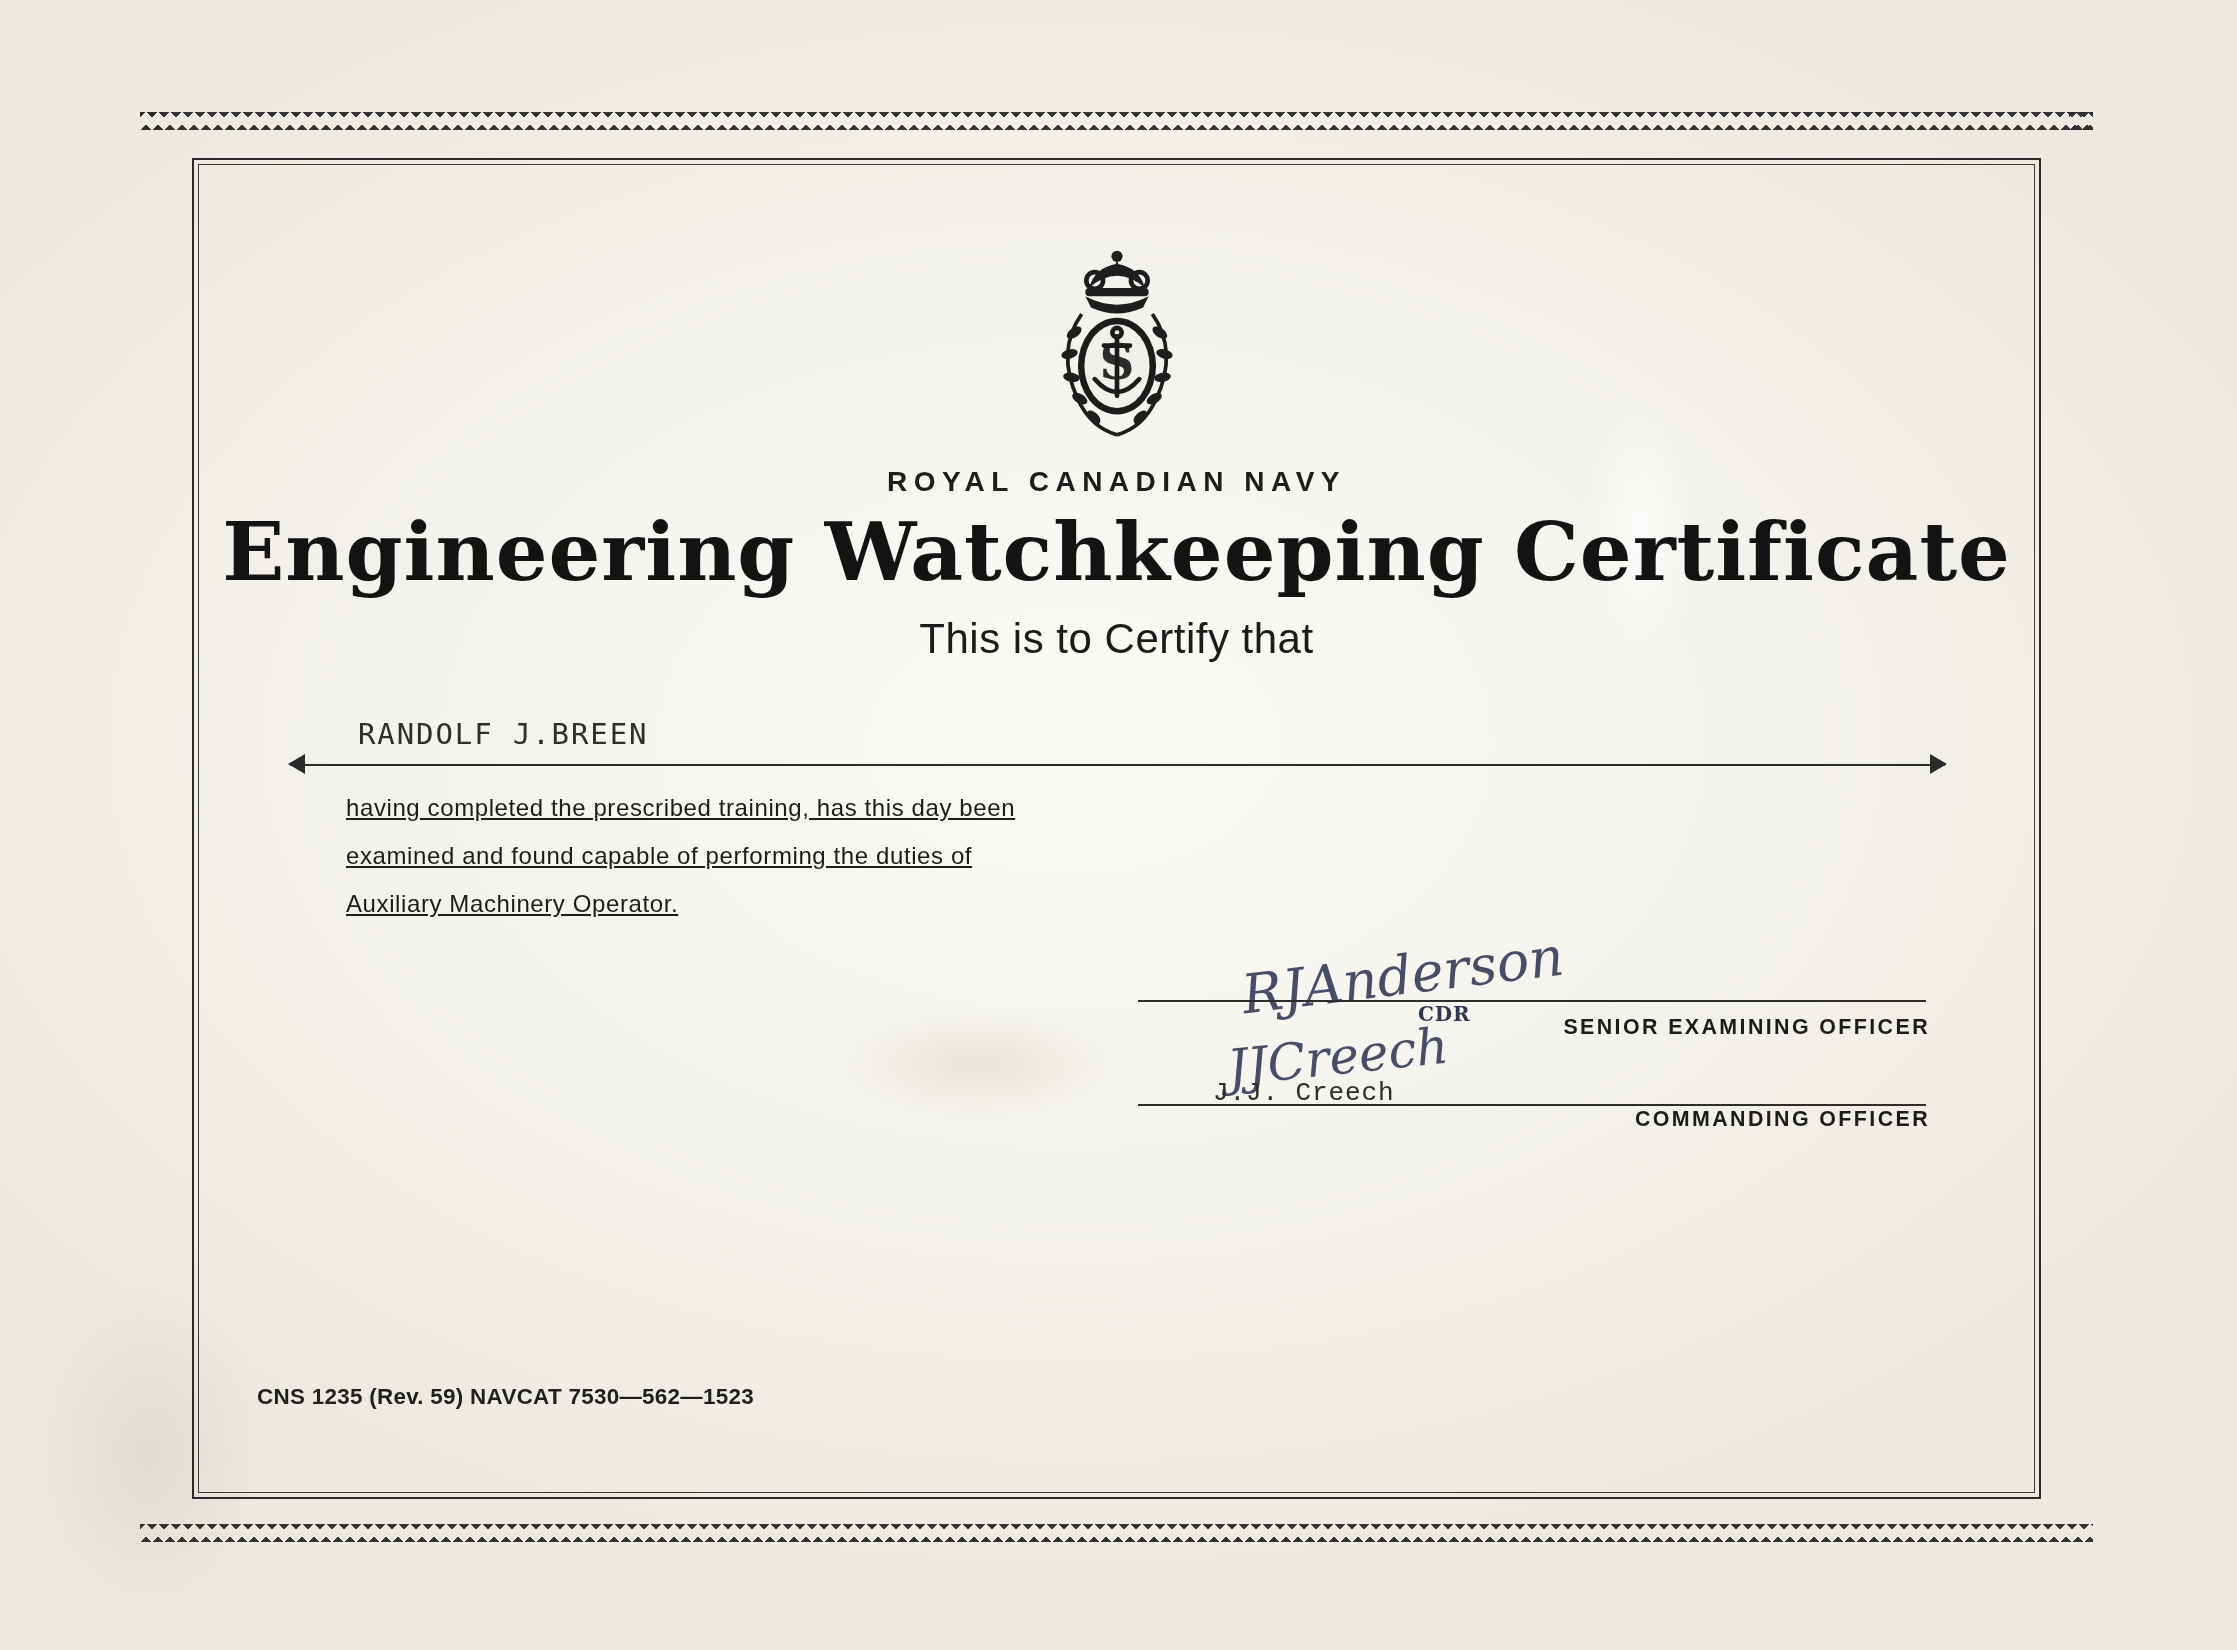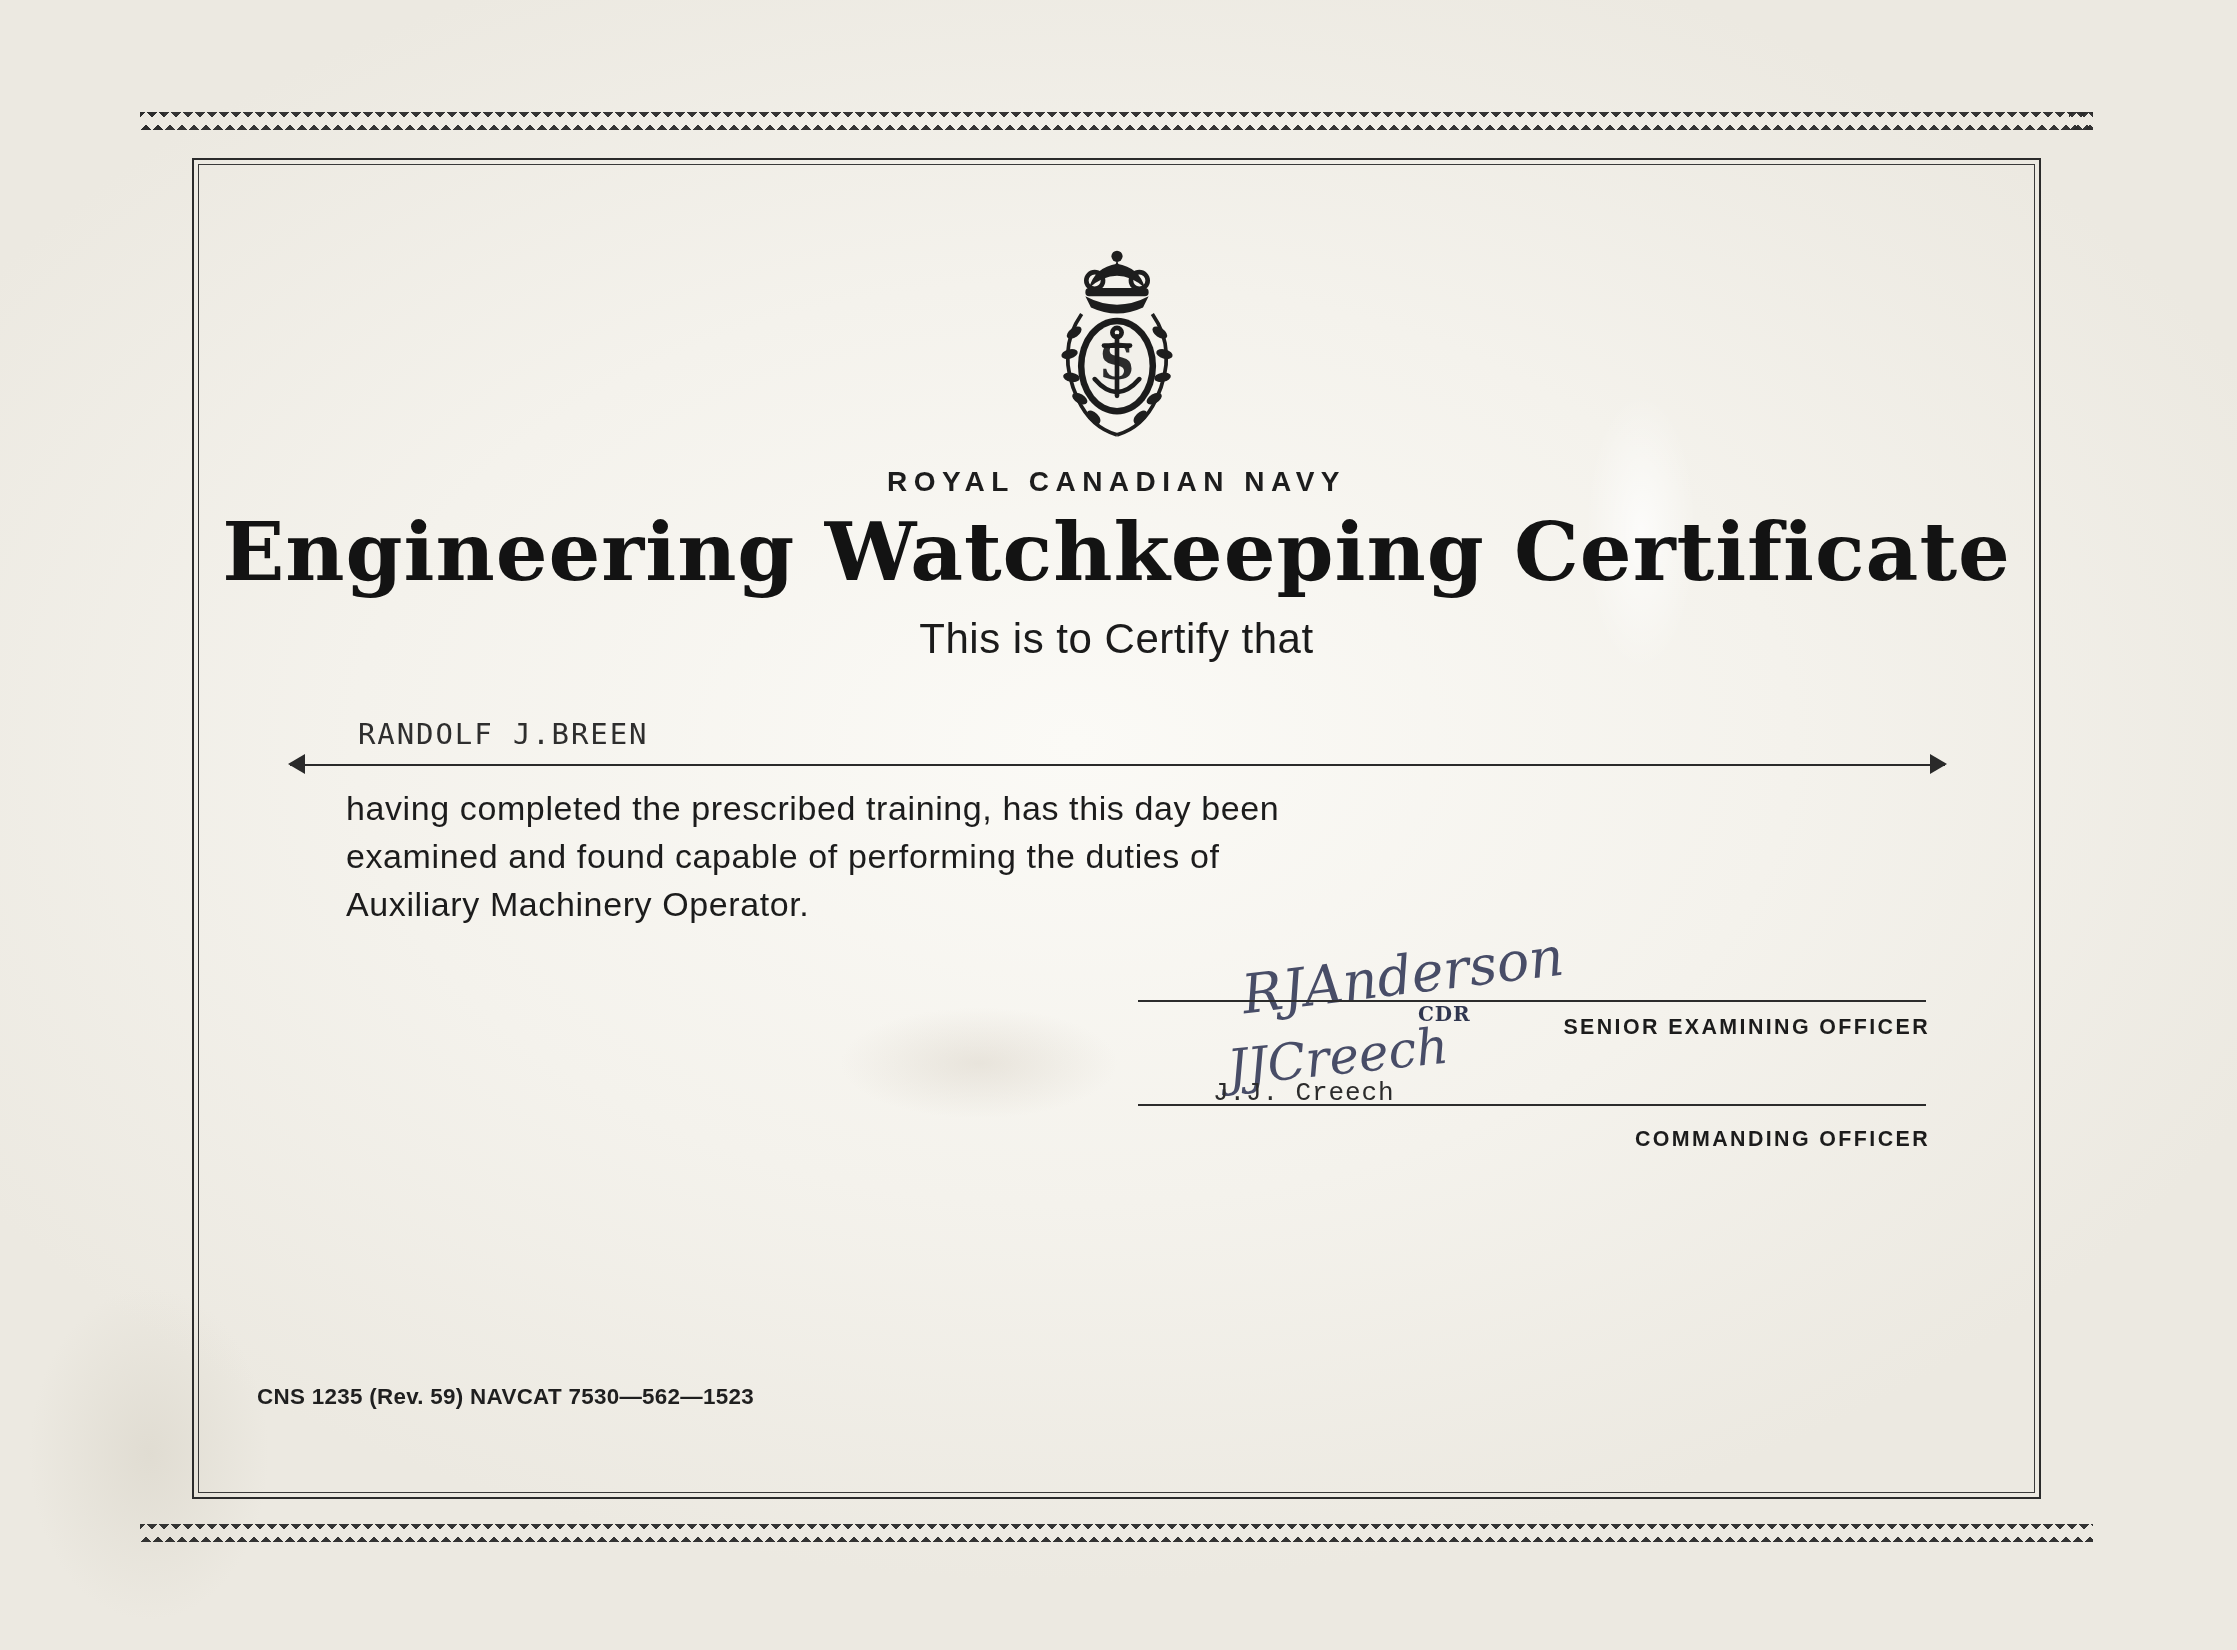--- a/index.html
+++ b/index.html
@@ -166,24 +166,25 @@
     letter-spacing: 1.9px;
     color: #2e2e2e;
   }
 
   #body-text {
     position: absolute;
     left: 154px;
     top: 626px;
     width: 1585px;
     font-family: "Liberation Sans", sans-serif;
-    font-size: 34px;
+    font-size: 24px;
     line-height: 48px;
     color: #1c1c1c;
     letter-spacing: 0.6px;
+    text-decoration: underline;
   }
   #body-text div { white-space: nowrap; }
 
   
   #fields {
     position: absolute;
     left: 93px;
     top: 797px;
     width: 671px;
   }
@@ -238,21 +239,21 @@
     position: absolute;
     right: 0;
     font-size: 21.4px;
     font-weight: bold;
     letter-spacing: 2.4px;
     color: #1c1c1c;
   }
   #sig1-rule { top: 45px; }
   #sig1-caption { top: 60px; }
   #sig2-rule { top: 149px; }
-  #sig2-caption { top: 172px; }
+  #sig2-caption { top: 152px; }
 
   .sig-ink {
     position: absolute;
     color: #2a3050;
     font-family: "DejaVu Serif", serif;
   }
   #sig-senior {
     left: 103px;
     top: -11.2px;
     font-size: 54px;

